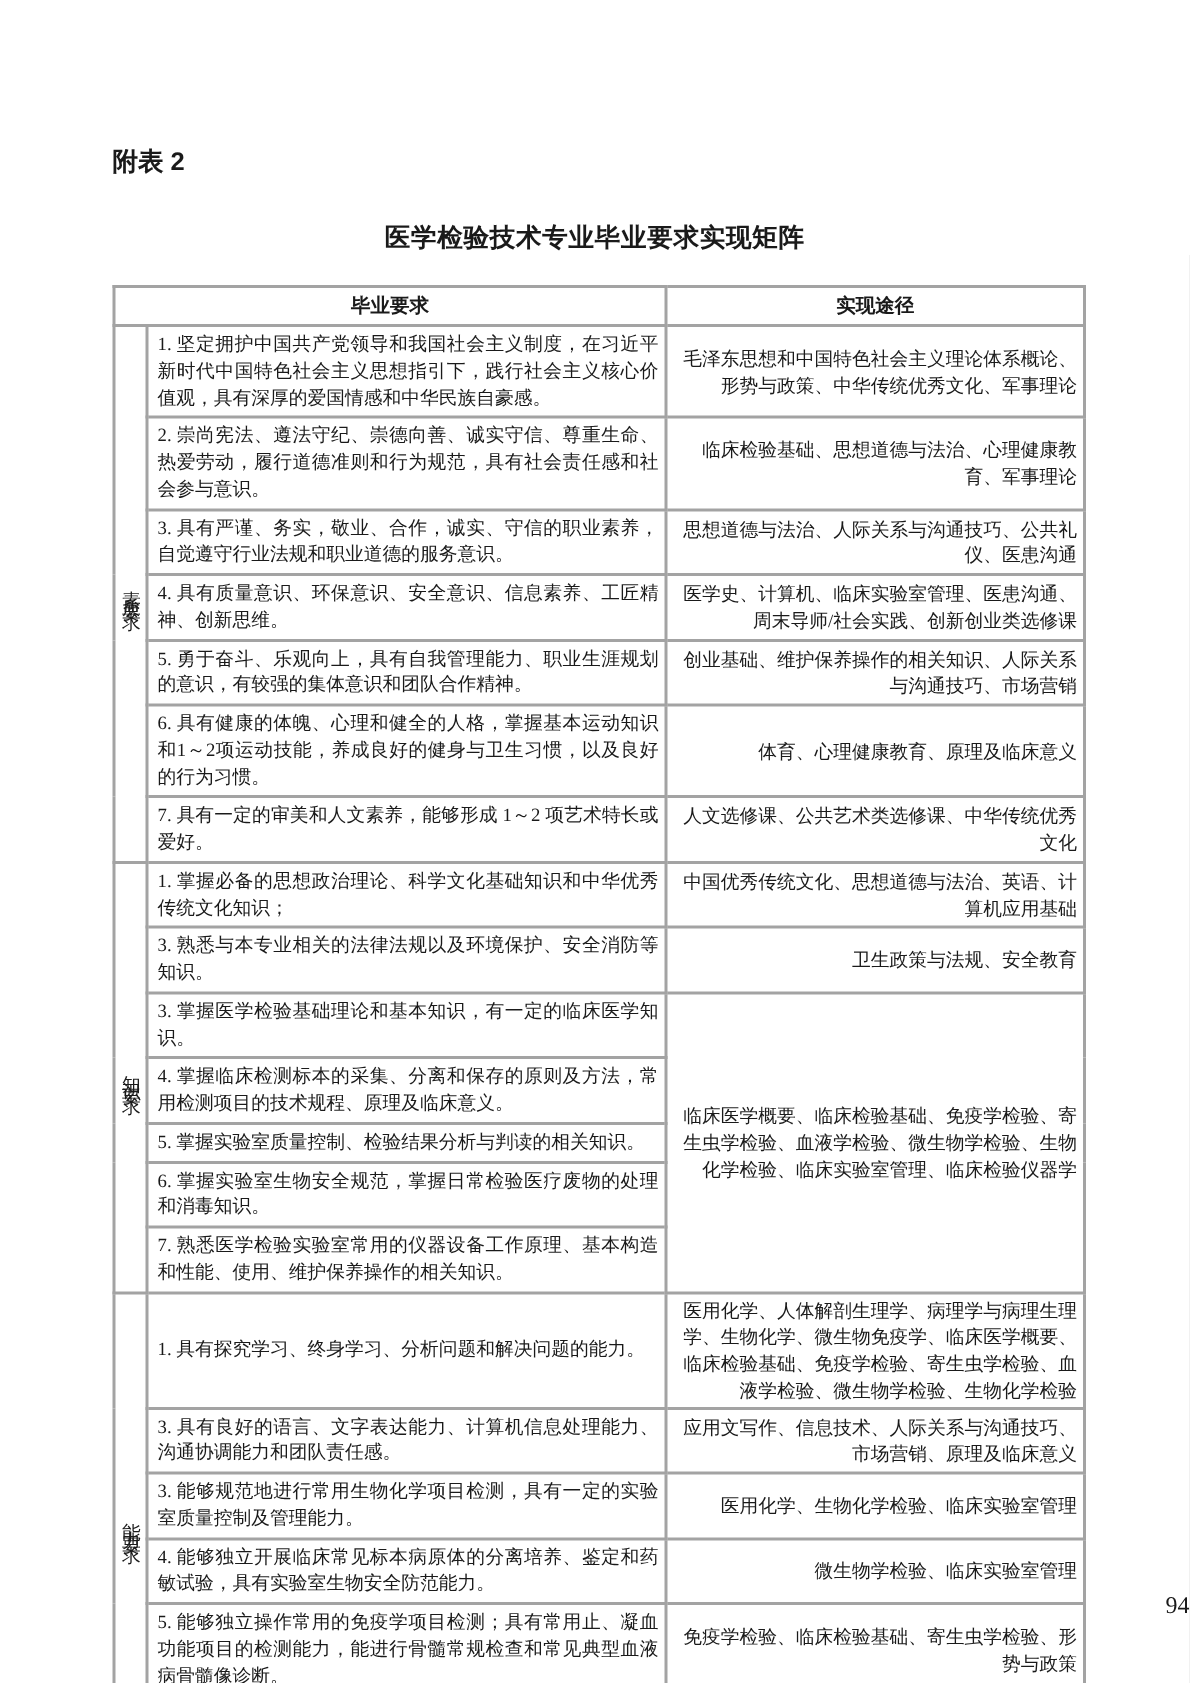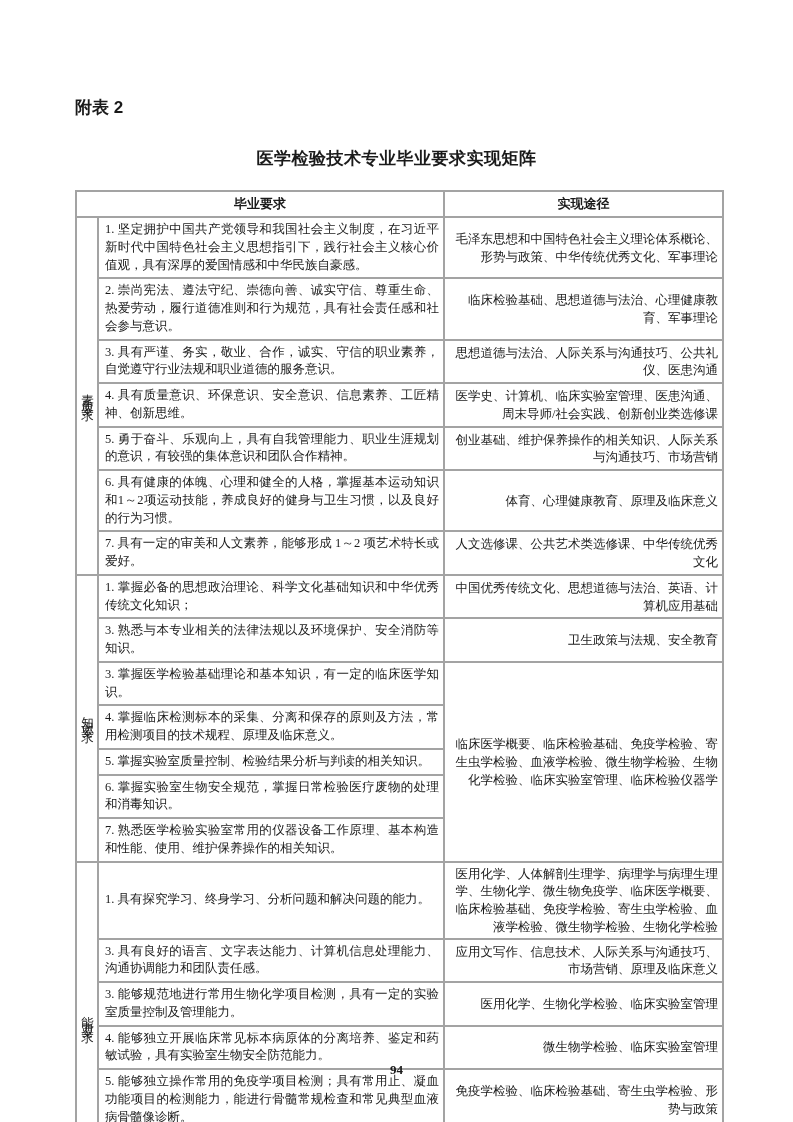--- a/index.html
+++ b/index.html
@@ -79,23 +79,22 @@
     font-size: 12.5px;
     line-height: 1.42;
     padding: 3px 4px 1px 7px;
     text-align: right;
   }
   .page-number {
     position: absolute;
     left: 0;
     right: 0;
     top: 1062px;
-    text-align: center;
-    font-size: 13px;
-    font-weight: bold;
+    text-align: right;
+    font-size: 16px;
   }
 </style>
 </head>
 <body>
 
 <div class="page">
 
   <div class="appendix-label">附表 2</div>
 
   <div class="doc-title">医学检验技术专业毕业要求实现矩阵</div>

